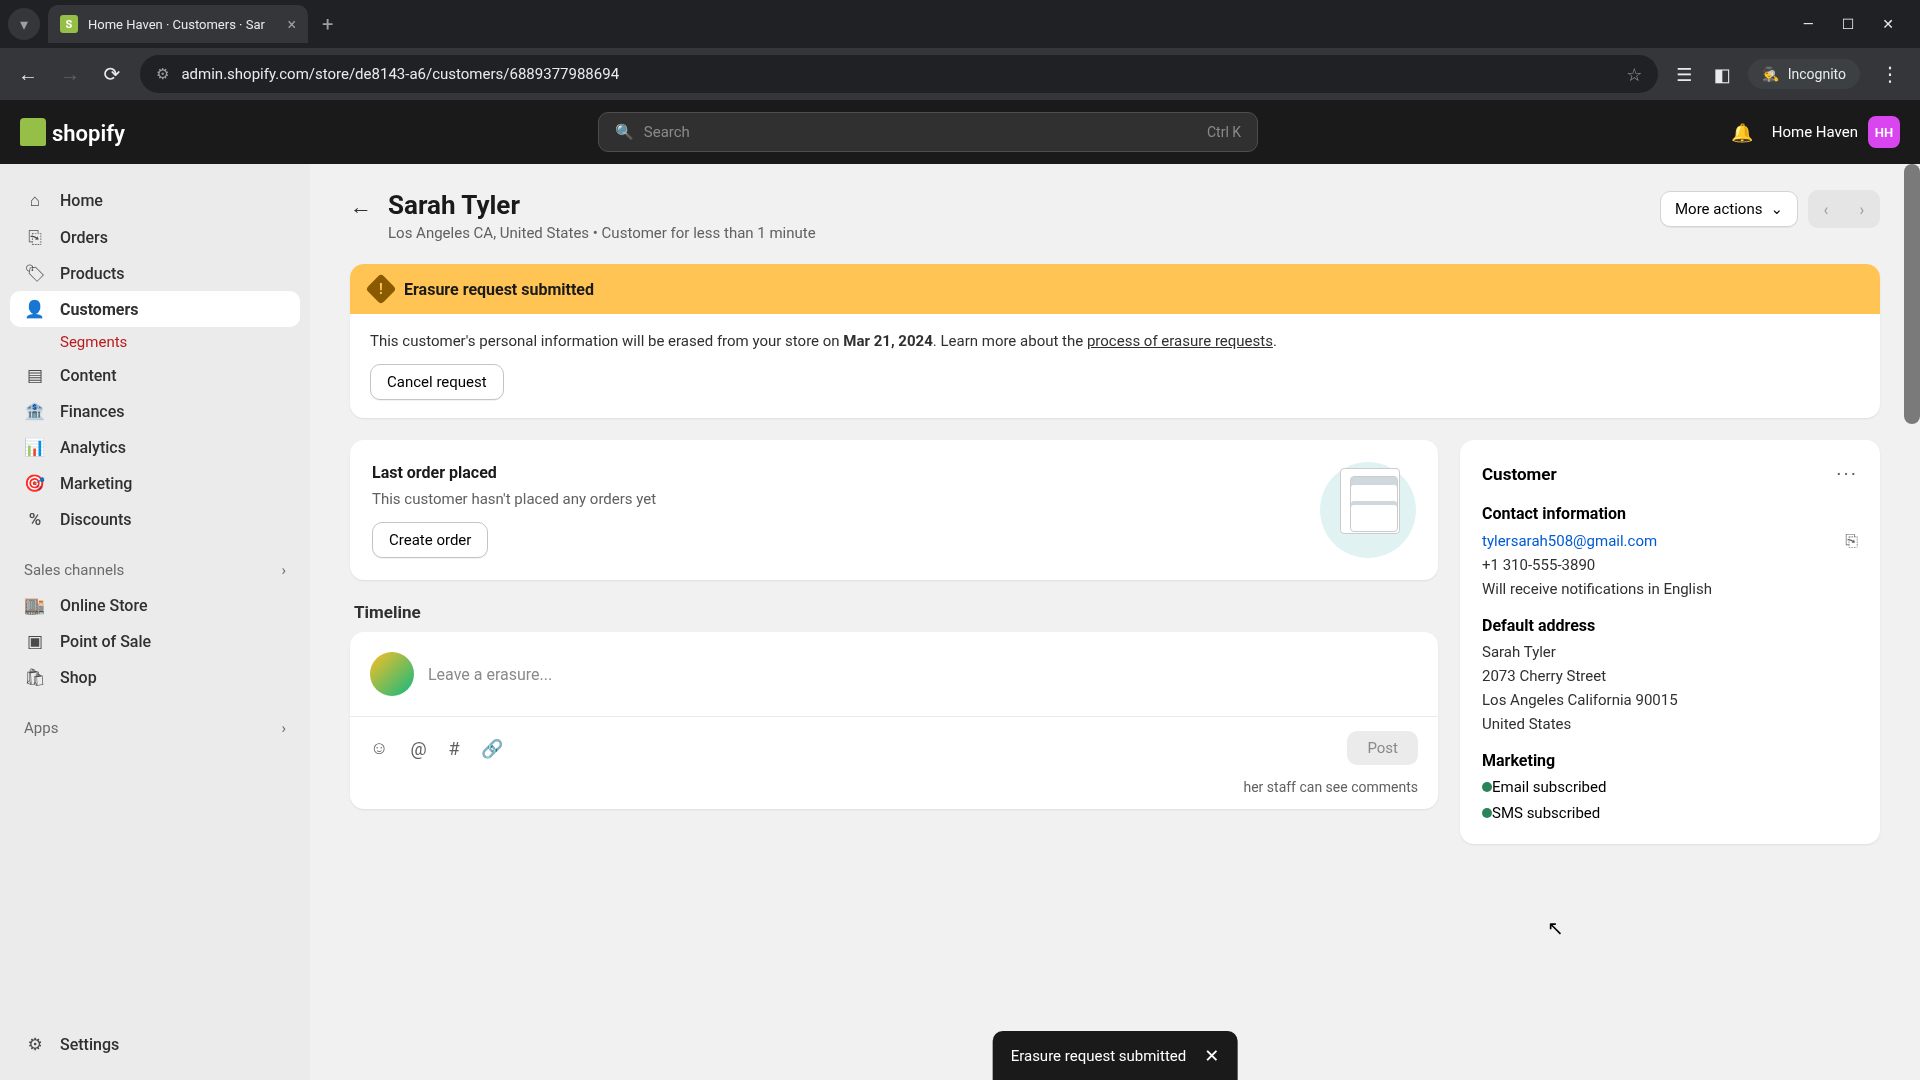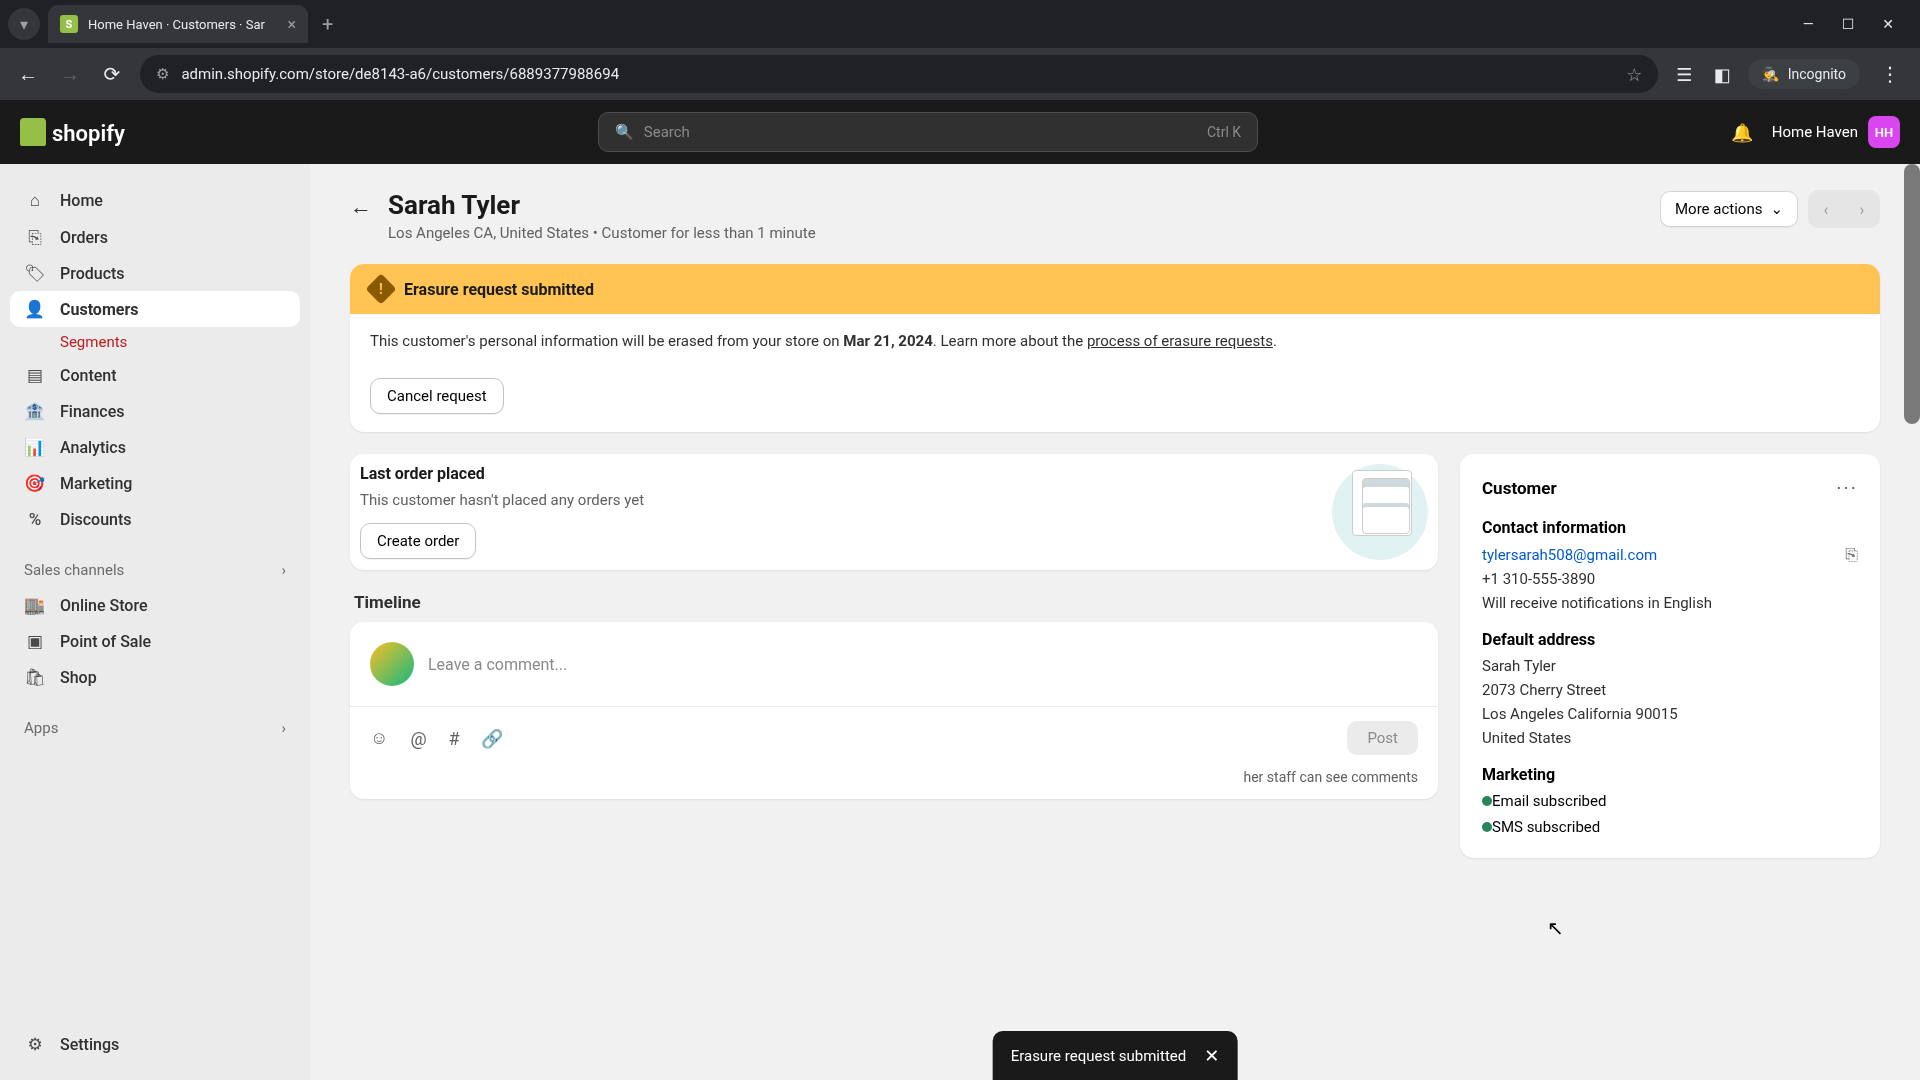--- a/index.html
+++ b/index.html
@@ -68,23 +68,23 @@
 .col-side { width: 420px; }
 
 .card { background: white; border-radius: 14px; box-shadow: 0 1px 2px rgba(0,0,0,0.08); overflow: hidden; }
 .banner-head { background: #ffc453; padding: 14px 20px; display: flex; align-items: center; gap: 12px; }
 .warn-icon { width: 22px; height: 22px; background: #8a5a00; border-radius: 4px; display: flex; align-items: center; justify-content: center; color: #ffc453; font-size: 14px; font-weight: bold; transform: rotate(45deg); }
 .warn-icon span { transform: rotate(-45deg); }
 .banner-title { font-weight: 700; font-size: 16px; color: #1a1a1a; }
 .banner-body { padding: 18px 20px; font-size: 15px; color: #303030; }
 .banner-body b { font-weight: 700; }
 .banner-body .link { text-decoration: underline; color: #303030; cursor: pointer; }
-.btn-secondary { background: white; border: 1px solid #c4c4c4; border-radius: 10px; padding: 8px 16px; font-size: 15px; cursor: pointer; margin-top: 28px; box-shadow: 0 1px 0 rgba(0,0,0,0.05); }
-
-.order-card { padding: 10px; display: flex; align-items: flex-start; gap: 20px; }
+.btn-secondary { background: white; border: 1px solid #c4c4c4; border-radius: 10px; padding: 8px 16px; font-size: 15px; cursor: pointer; margin-top: 14px; box-shadow: 0 1px 0 rgba(0,0,0,0.05); }
+
+.order-card { padding: 22px; display: flex; align-items: center; gap: 20px; }
 .order-info { flex: 1; }
 .order-title { font-weight: 700; font-size: 16px; color: #1a1a1a; margin-bottom: 8px; }
 .order-text { font-size: 15px; color: #616161; margin-bottom: 14px; }
 .order-illus { width: 96px; height: 96px; background: #e0f2f1; border-radius: 50%; position: relative; }
 .order-illus::before { content: ""; position: absolute; width: 58px; height: 64px; background: white; border: 1px solid #ccc; top: 6px; left: 20px; border-radius: 4px; }
 .order-illus::after { content: ""; position: absolute; width: 46px; height: 54px; background: white; border: 1px solid #ccc; top: 14px; left: 30px; border-radius: 4px; box-shadow: inset 0 8px 0 #cfd8dc, inset 0 24px 0 white, inset 0 28px 0 #cfd8dc; }
 
 .timeline-title { font-weight: 700; font-size: 17px; color: #303030; padding: 0 4px 10px; }
 .timeline-card { }
 .comment-row { display: flex; align-items: center; gap: 14px; padding: 20px; border-bottom: 1px solid #ebebeb; }
@@ -287,21 +287,21 @@
               <button class="btn-secondary" style="margin-top:0">Create order</button>
             </div>
             <div class="order-illus"></div>
           </div>
 
           <div>
             <div class="timeline-title">Timeline</div>
             <div class="card timeline-card">
               <div class="comment-row">
                 <div class="avatar"></div>
-                <div class="comment-input">Leave a comment...</div>
+                <div class="comment-input">Leave a erasure...</div>
               </div>
               <div class="comment-actions">
                 <span class="ca-icon">☺</span>
                 <span class="ca-icon">@</span>
                 <span class="ca-icon">#</span>
                 <span class="ca-icon">🔗</span>
                 <div class="post-btn">Post</div>
               </div>
               <div class="comment-note">her staff can see comments</div>
             </div>

